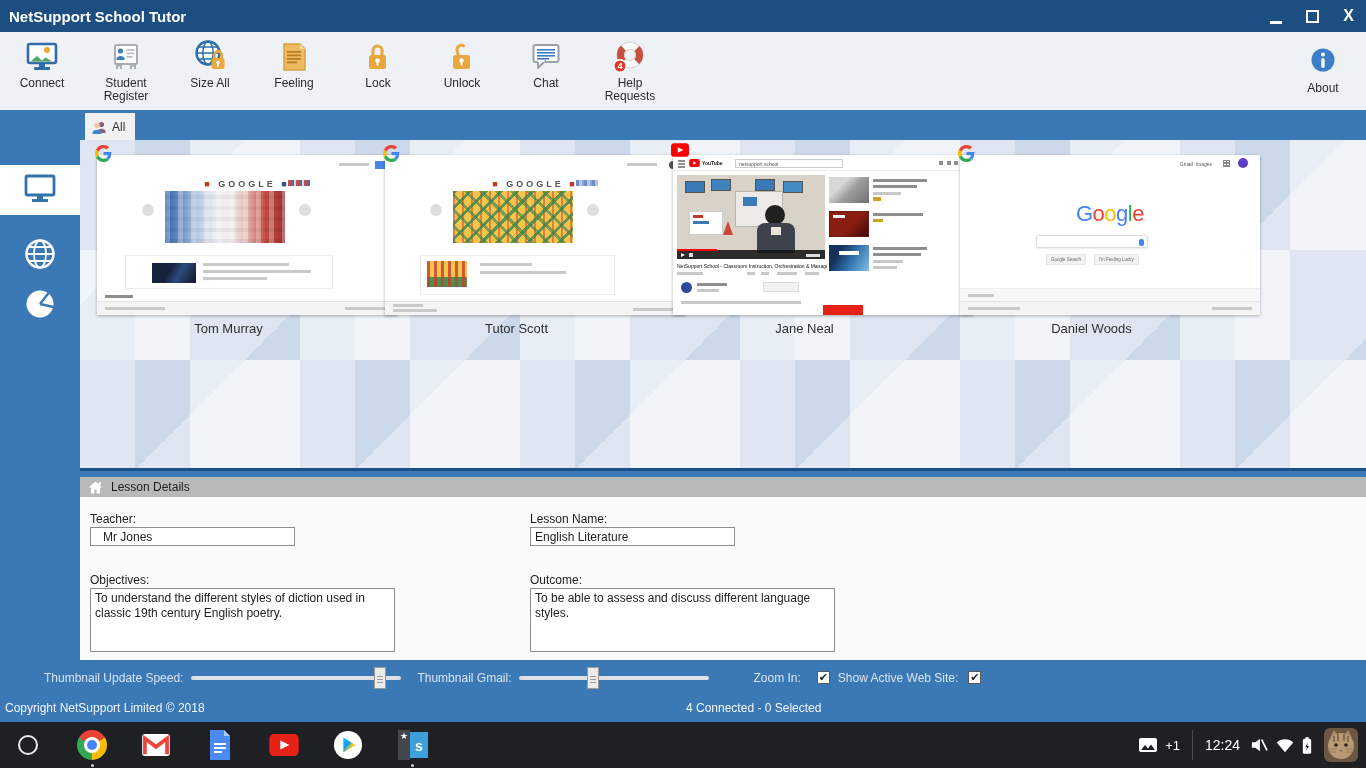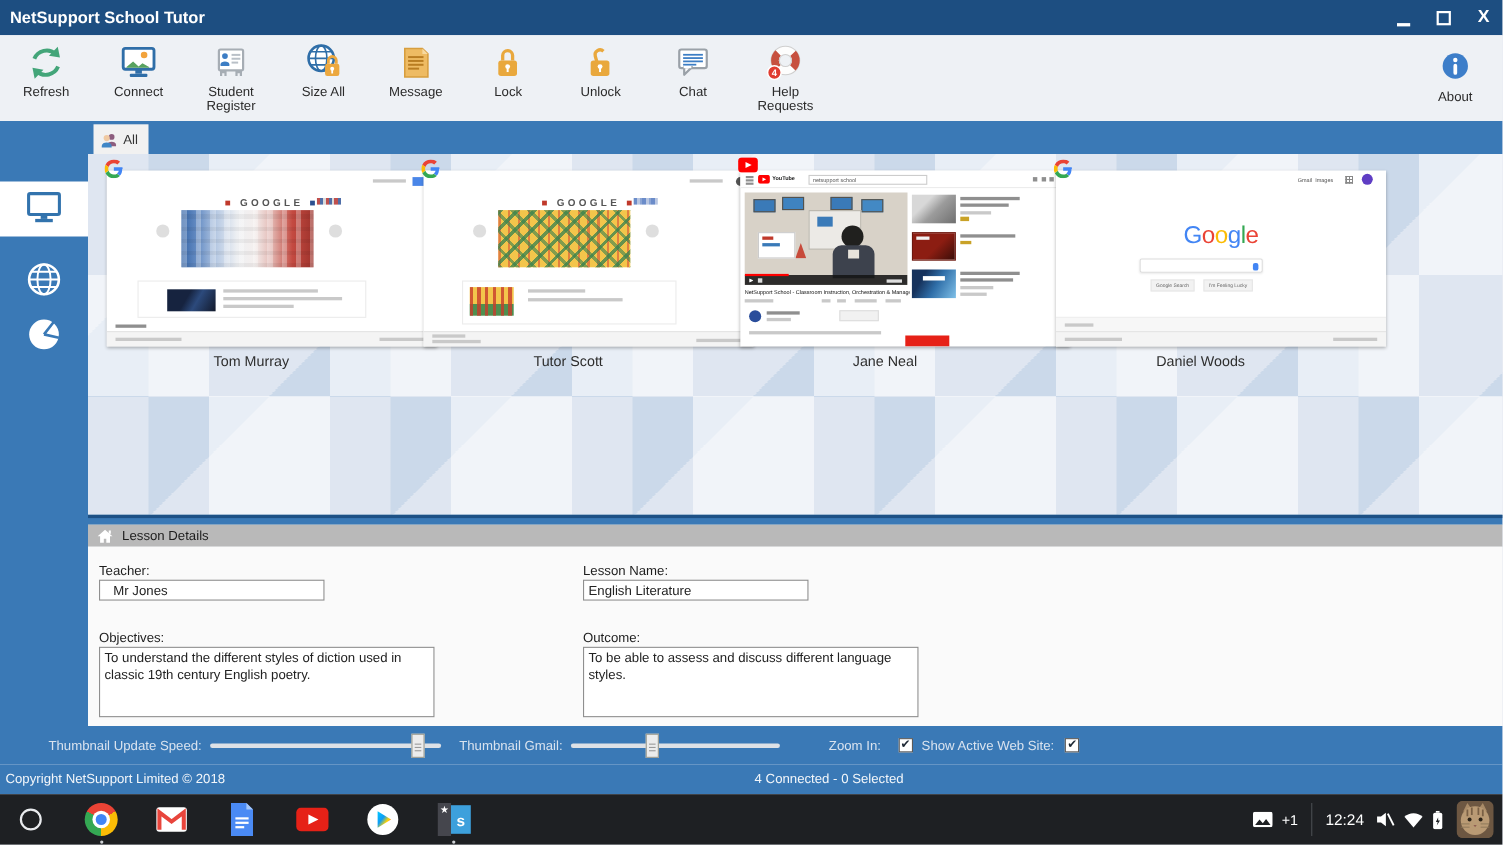--- a/index.html
+++ b/index.html
@@ -101,33 +101,20 @@
   <div class="title">NetSupport School Tutor</div>
   <div class="wincontrols">
     <div class="minbtn"></div>
     <div class="maxbtn"></div>
     <div class="closebtn">X</div>
   </div>
 </div>
 
 <div class="toolbar">
 
-  <div class="tool">
-    <span class="ticon">
-      <svg width="38" height="38" viewBox="0 0 38 38">
-        <g fill="none" stroke="#43a579" stroke-width="3.6">
-          <path d="M8.2 15.5 A12.2 12.2 0 0 1 27.5 11"></path>
-          <path d="M29.8 22.5 A12.2 12.2 0 0 1 10.5 27"></path>
-        </g>
-        <path d="M29.5 4.5 l2 9.8 -10-1.7 z" fill="#43a579"></path>
-        <path d="M8.5 33.5 l-2-9.8 10 1.7 z" fill="#43a579"></path>
-      </svg>
-      </span>
-    <span class="tlabel">Refresh</span>
-  </div>
 
   <div class="tool">
     <span class="ticon">
       <svg width="38" height="38" viewBox="0 0 38 38">
         <rect x="5" y="6" width="28" height="19" rx="2" fill="#fff" stroke="#2f6ea8" stroke-width="2.6"></rect>
         <circle cx="24" cy="12" r="3" fill="#f2a33c"></circle>
         <path d="M8 23 l6-5 5 4.5 3.5-3 6 3.5 v0.5 H8z" fill="#58a25f"></path>
         <rect x="16" y="25" width="6" height="4" fill="#2f6ea8"></rect>
         <rect x="11" y="29" width="16" height="3" rx="1" fill="#2f6ea8"></rect>
       </svg>
@@ -175,21 +162,21 @@
         <path d="M9 6 h16 l5 5 v21 H9 z" fill="#eebb63" stroke="#d79e3e" stroke-width="1.4"></path>
         <path d="M25 6 l5 5 h-5 z" fill="#f7d9a0"></path>
         <g fill="#b97d22">
           <rect x="12" y="13" width="14" height="1.8"></rect>
           <rect x="12" y="16.5" width="14" height="1.8"></rect>
           <rect x="12" y="20" width="14" height="1.8"></rect>
           <rect x="12" y="23.5" width="10" height="1.8"></rect>
         </g>
       </svg>
       </span>
-    <span class="tlabel">Message</span>
+    <span class="tlabel">Feeling</span>
   </div>
 
   <div class="tool">
     <span class="ticon">
       <svg width="38" height="38" viewBox="0 0 38 38">
         <path d="M14 17 v-4.5 a4.5 4.5 0 0 1 9 0 V17" fill="none" stroke="#e9a83d" stroke-width="3"></path>
         <rect x="10" y="17" width="17" height="14" rx="2.5" fill="#e9a83d"></rect>
         <circle cx="18.5" cy="22.5" r="2.2" fill="#fff"></circle>
         <rect x="17.6" y="23.5" width="1.8" height="4" fill="#fff"></rect>
       </svg>

